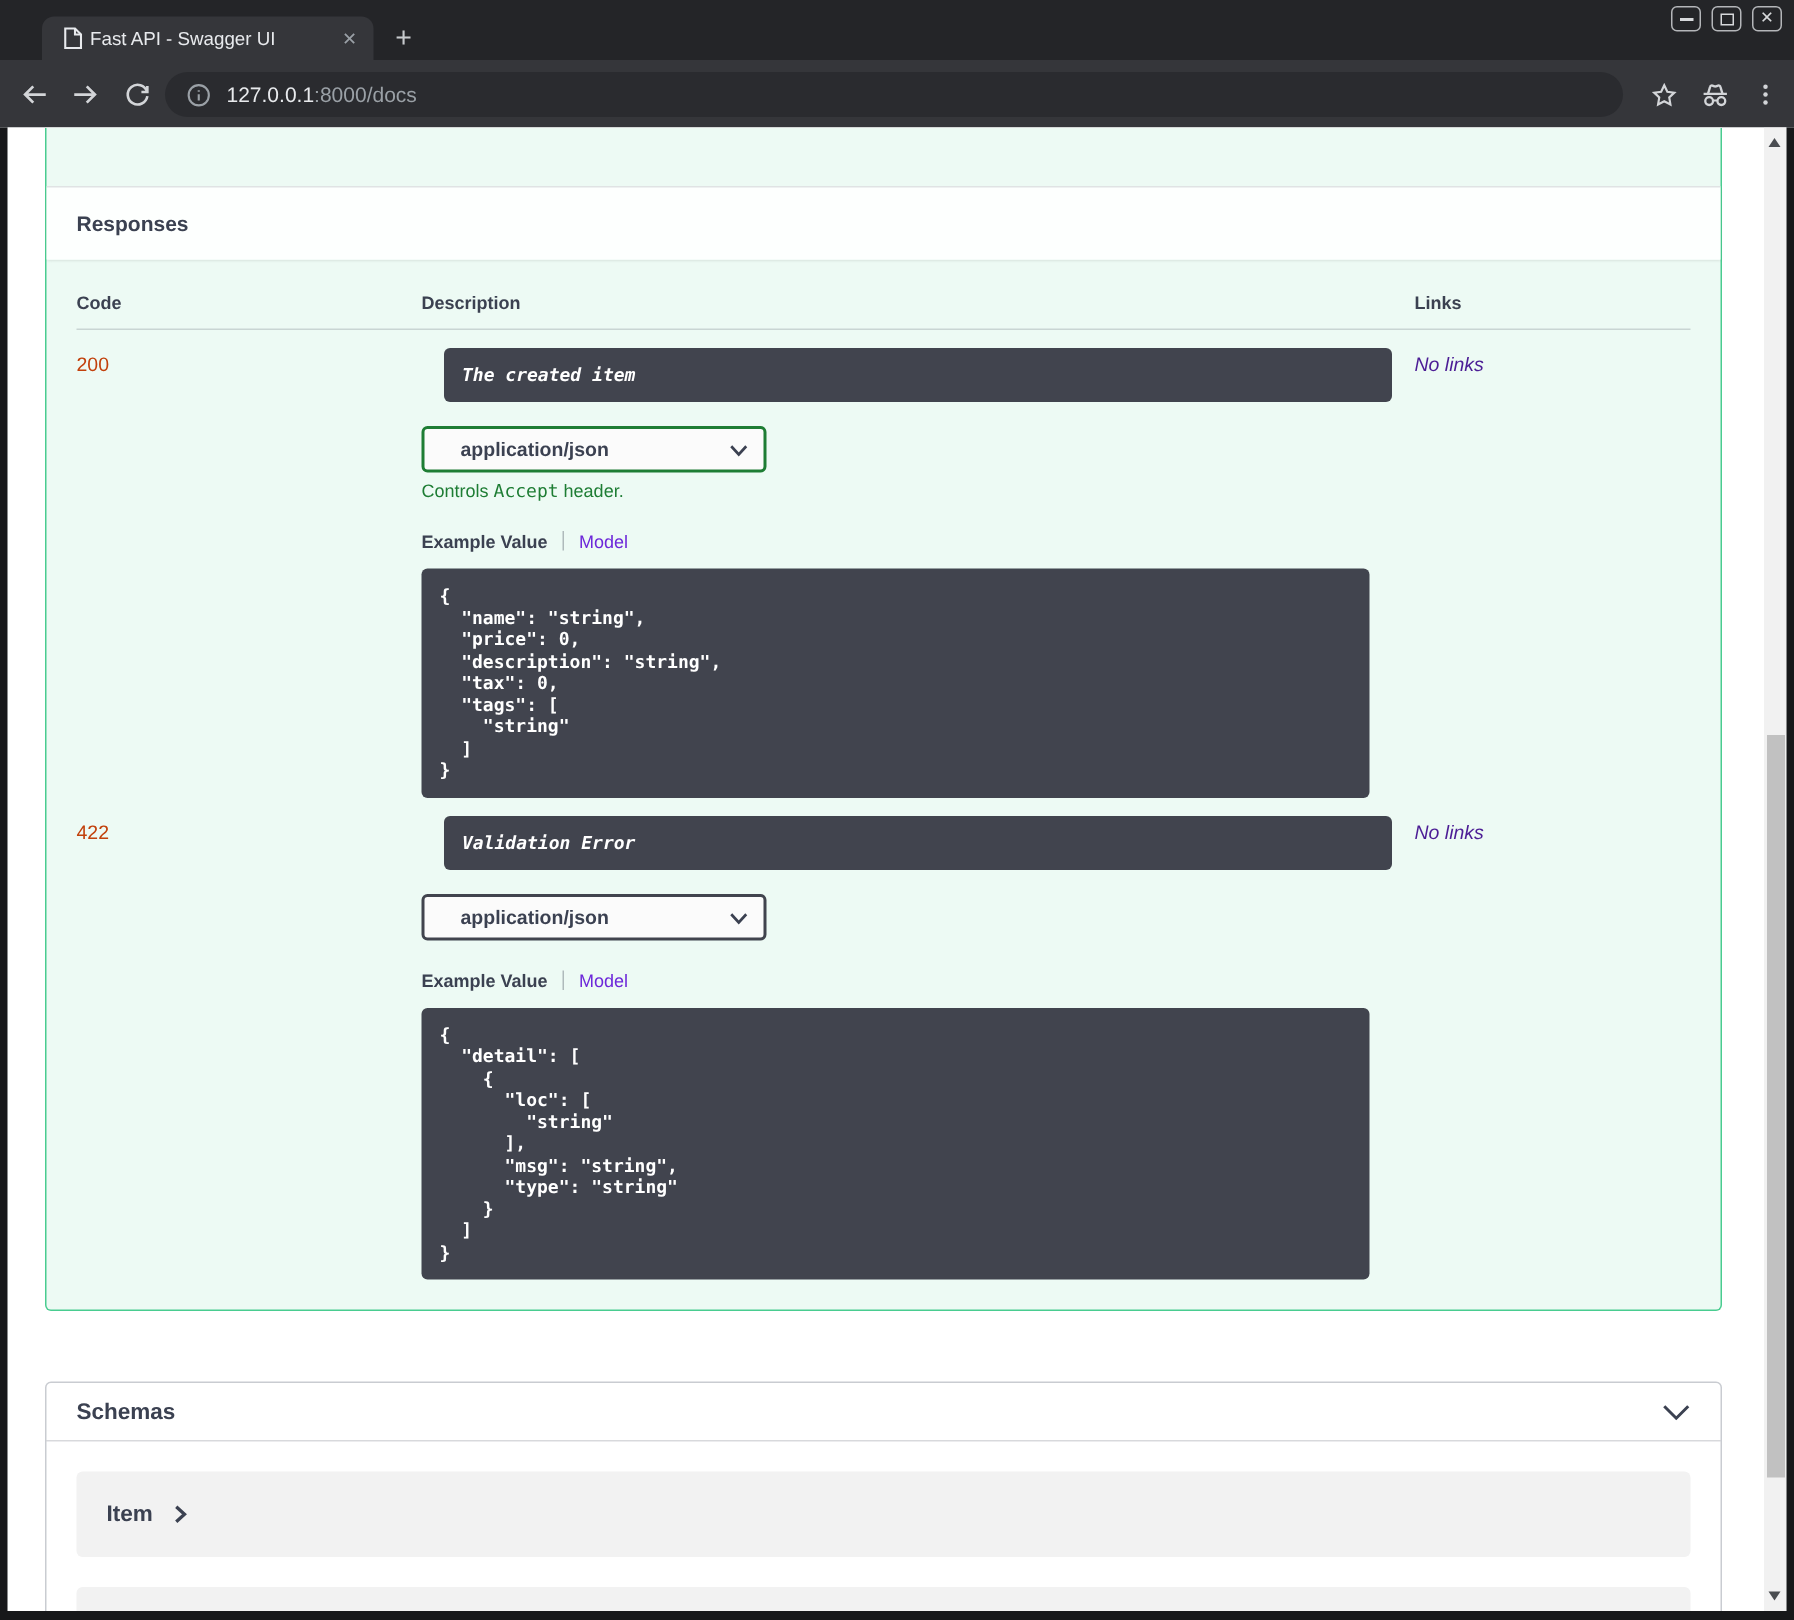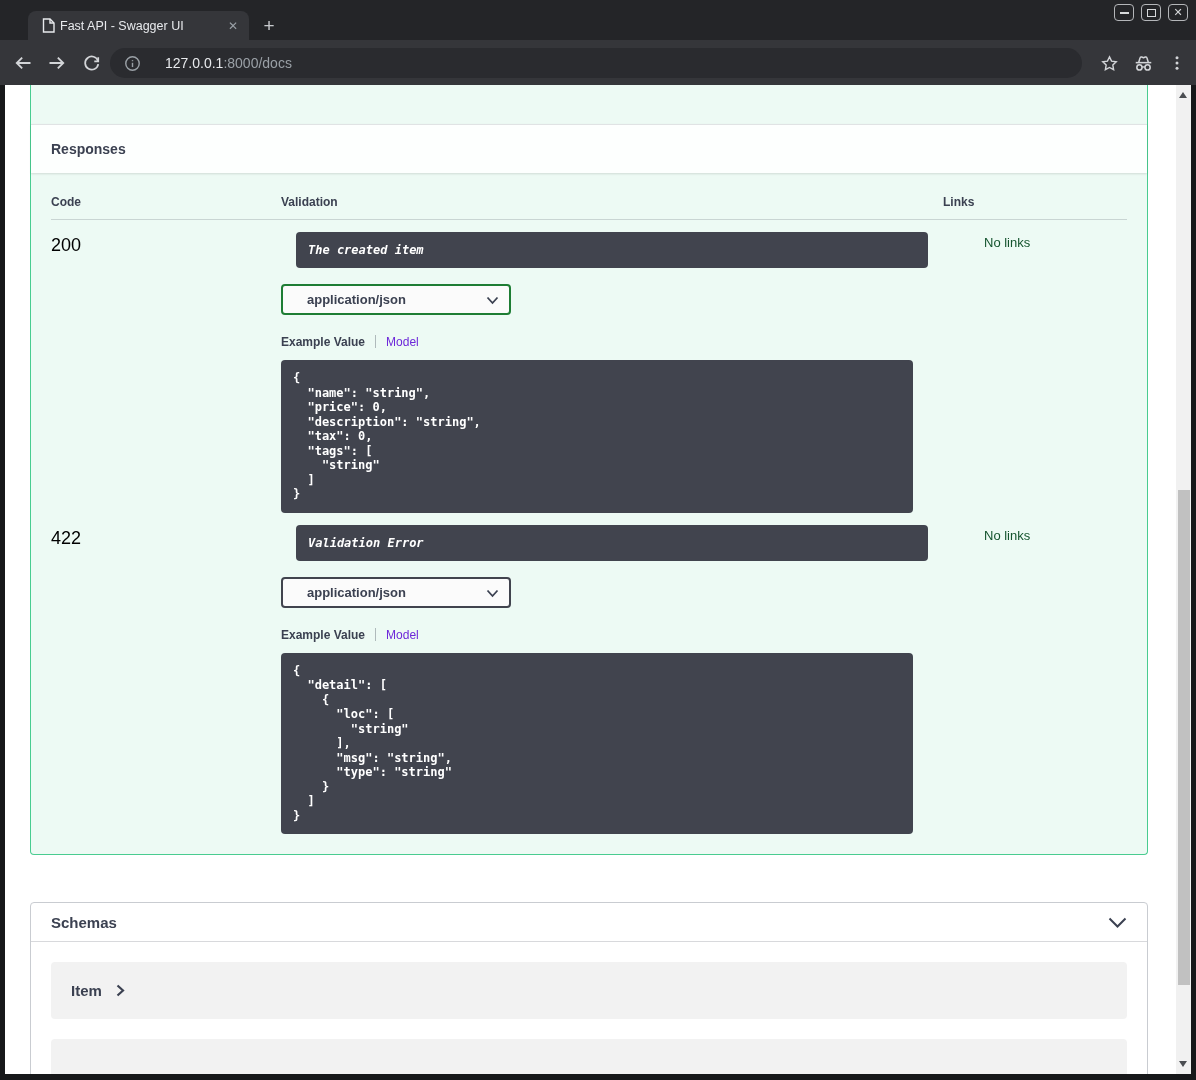--- a/index.html
+++ b/index.html
@@ -20,42 +20,42 @@
   .glyph-min { width:9px; height:2px; background:#d7d9db; }
   .glyph-max { width:9px; height:8px; border:1.5px solid #d7d9db; }
   .glyph-close { color:#d7d9db; font-size:11px; line-height:11px; }
 
   .toolbar { position:absolute; left:0; top:40px; width:1196px; height:45px; background:#35363a;
              display:flex; align-items:center; }
   .navbtn { width:30px; height:30px; display:flex; align-items:center; justify-content:center; margin-left:4px; }
   .navbtn:first-child { margin-left:8px; }
   .addressbar { position:absolute; left:110px; top:8px; width:972px; height:30px; background:#2a2b2f;
                 border-radius:15px; display:flex; align-items:center; padding:0 14px; }
-  .url { font-size:14px; margin-left:24px; color:#9aa0a6; white-space:nowrap; }
+  .url { font-size:14px; margin-left:10px; color:#9aa0a6; white-space:nowrap; }
   .url .host { color:#e8eaed; }
   .toolbar-right { position:absolute; right:10px; top:8px; height:30px; display:flex; align-items:center; gap:14px; }
 
   
   .viewport { position:absolute; left:5px; top:85px; width:1186px; height:989px; background:#fff; overflow:hidden; }
   .page { margin-left:25px; width:1118px; }
 
   
   .opblock { border:1px solid #49cc90; border-top:none; border-radius:0 0 4px 4px; background:#edfaf4; }
   .opblock-spacer { height:39px; }
   .section-header { height:49px; background:rgba(255,255,255,.85);
                     border-top:1px solid rgba(59,65,81,.15); box-shadow:0 1px 2px rgba(0,0,0,.12);
                     display:flex; align-items:center; padding:0 20px; position:relative; }
   .section-header h4 { font-size:14px; font-weight:bold; color:#3b4151; }
   .responses-inner { padding:0 20px 20px; }
   .resp-grid { display:grid; grid-template-columns:230px 662px 1fr; }
   .resp-head { padding:22px 0 10px; border-bottom:1px solid rgba(59,65,81,.2); }
   .resp-head div { font-size:12px; font-weight:bold; color:#3b4151; }
   .resp-row { padding-top:12px; align-items:start; }
-  .code-cell { font-size:18px; color:#000000; padding-top:3px; }
-  .links-cell { font-size:13px; color:#14532d; padding-top:3px;margin-left:41px; }
+  .code-cell { font-size:13px; color:#c2410c; padding-top:3px; }
+  .links-cell { font-size:13px; font-style:italic; color:#4c1d95; padding-top:3px; }
 
   .desc-box { width:632px; background:#41444e; border-radius:4px; padding:11px 12px;
               color:#fff; font-family:"DejaVu Sans Mono", monospace; font-size:12px;
               font-weight:bold; font-style:italic;margin-left:15px; }
   .media-select { margin-top:16px; width:230px; height:31px; background:#fbfbfb; border-radius:4px;
                   display:flex; align-items:center; padding:0 24px; position:relative; }
   .media-select.green { border:2px solid #1e7d34; }
   .media-select.dark  { border:2px solid #41444e; }
   .media-select .val { font-size:13px; font-weight:bold; color:#3b4151; }
   .media-select svg { position:absolute; right:10px; top:10px; }
@@ -171,34 +171,35 @@
     <div class="opblock">
       <div class="opblock-spacer"></div>
 
       <div class="section-header">
         <h4>Responses</h4>
       </div>
 
       <div class="responses-inner">
         <div class="resp-grid resp-head">
           <div>Code</div>
-          <div>Validation</div>
+          <div>Description</div>
           <div>Links</div>
         </div>
 
         <div class="resp-grid resp-row">
           <div class="code-cell">200</div>
           <div>
             <div class="desc-box">The created item</div>
             <div class="media-select green">
               <span class="val">application/json</span>
               <svg width="13" height="9" viewBox="0 0 13 9">
                 <path d="M1.5 1.5 6.5 7l5-5.5" fill="none" stroke="#3b4151" stroke-width="1.8"></path>
               </svg>
             </div>
+            <div class="accept-note"><span>Controls </span><span class="mono">Accept</span><span> header.</span></div>
             <div class="tabs">
               <span class="tab-active">Example Value</span>
               <span class="tab-divider"></span>
               <span class="tab-inactive">Model</span>
             </div>
             <pre class="json-block">{
   "name": "string",
   "price": 0,
   "description": "string",
   "tax": 0,

